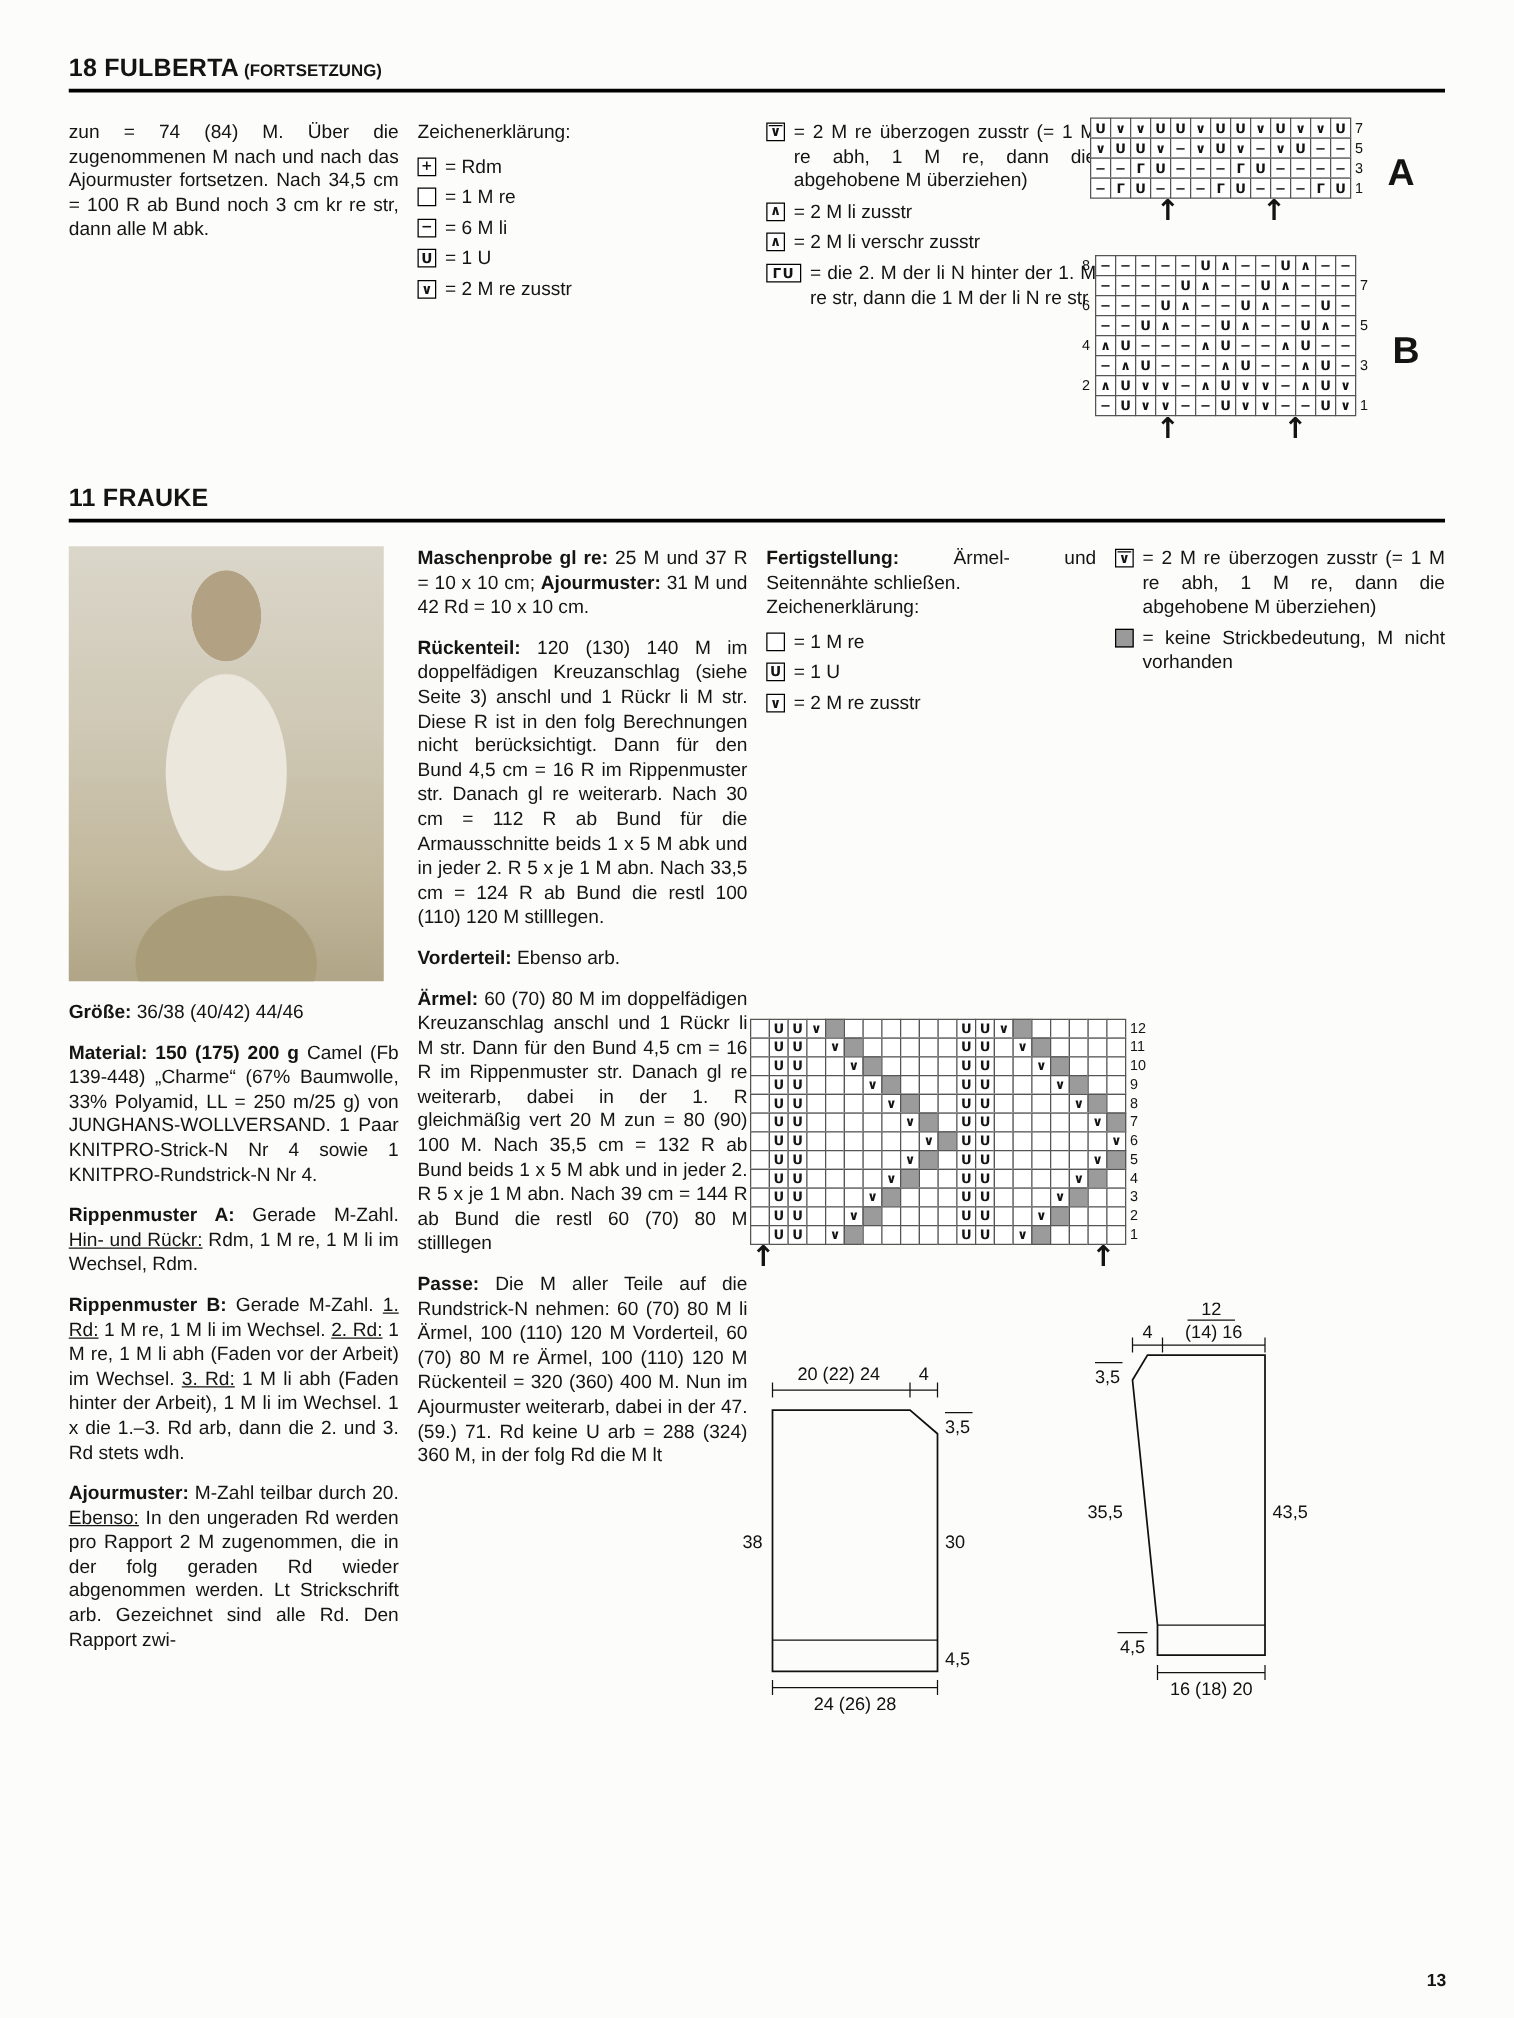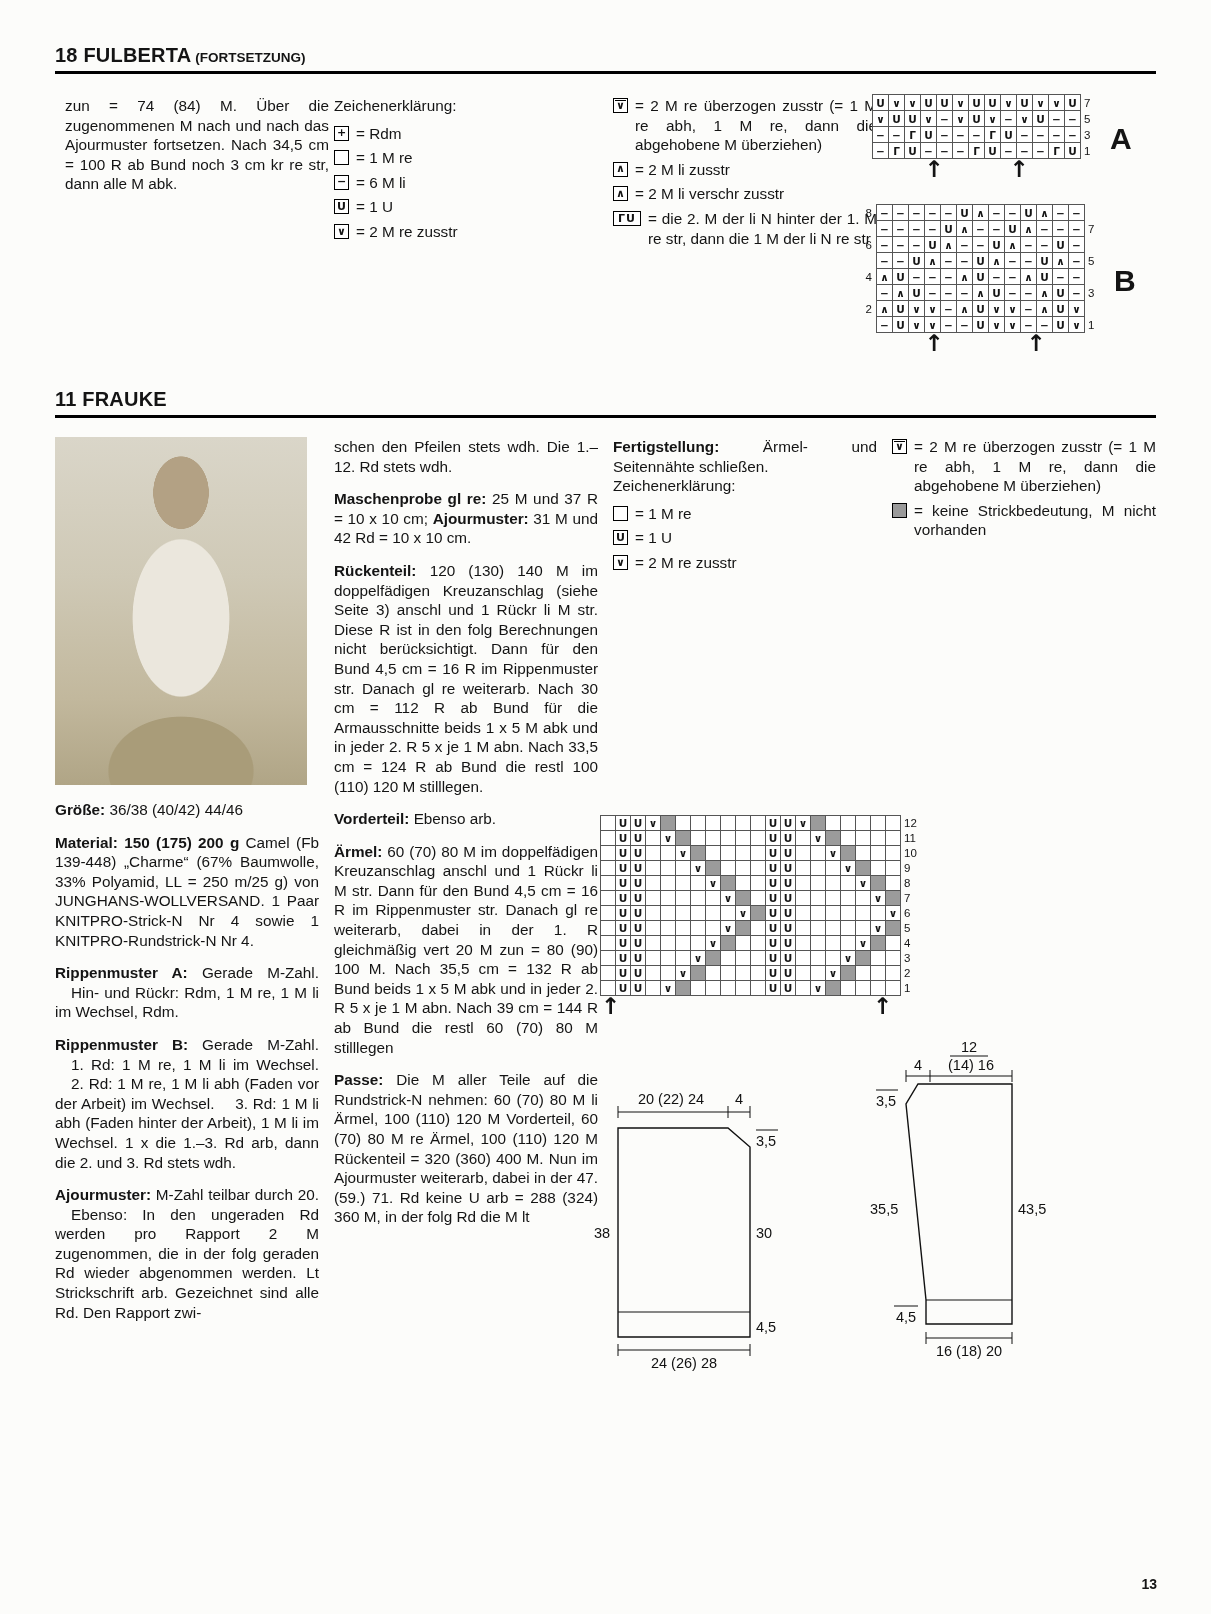--- a/index.html
+++ b/index.html
@@ -8,21 +8,21 @@
     background:#fcfcfa;color:#141414;
     font-family:"Liberation Sans",sans-serif;
   }
   .section-header{position:absolute;left:55px;width:1101px;border-bottom:3px solid #000;padding-bottom:4px;}
   .h-big{font-size:20px;font-weight:bold;letter-spacing:.2px;}
   .h-small{font-size:13.5px;font-weight:bold;margin-left:4px;}
   .col{position:absolute;width:264px;font-size:15.3px;line-height:19.6px;text-align:justify;}
   .para{margin:0 0 13px 0;}
   .para:last-child{margin-bottom:0;}
   .b{font-weight:bold;}
-  .u{margin-left:16px;}
+  .u{text-decoration:underline;}
   .legend-title{font-weight:normal;margin:0 0 8px 0;}
   .legend-row{display:flex;align-items:flex-start;margin-bottom:5px;}
   .legend-text{flex:1;}
   .sym{position:relative;flex:none;width:15px;height:15px;border:1.4px solid #000;display:flex;align-items:center;justify-content:center;
        font-size:11px;font-weight:bold;margin:2px 7px 0 0;box-sizing:border-box;background:#fff;
        font-family:"DejaVu Sans",sans-serif;}
   .sym.wide{width:28px;letter-spacing:1px;}
   .sym.gray{background:#9a9a9a;}
   .sym.over::after{content:"";position:absolute;left:1px;right:1px;top:1px;border-top:1.6px solid #000;}
   .sym.slant{font-style:italic;}
@@ -52,21 +52,21 @@
   .schematic .mline{fill:none;stroke:#111;stroke-width:1;}
   .page-number{position:absolute;right:54px;top:1576px;font-size:14px;font-weight:bold;}
 </style>
 </head>
 <body>
 
 <div class="section-header" style="top:44px">
   <span class="h-big">18 FULBERTA</span><span class="h-small">(FORTSETZUNG)</span>
 </div>
 
-<div class="col" style="left:65px;top:96px">
+<div class="col" style="left:55px;top:96px">
     <p class="para"><span>zun = 74 (84) M. Über die zugenommenen M nach und nach das Ajourmuster fortsetzen. Nach 34,5 cm = 100 R ab Bund noch 3 cm kr re str, dann alle M abk.</span></p>
   </div>
 
 <div class="col" style="left:334px;top:96px">
   <p class="para legend-title">Zeichenerklärung:</p>
   <div>
       <div class="legend-row">
         <span class="sym">+</span>
         <span class="legend-text">= Rdm</span>
       </div>
@@ -338,21 +338,20 @@
 
 <div class="col" style="left:55px;top:800px">
     <p class="para"><span class="b">Größe: </span><span>36/38 (40/42) 44/46</span></p>
     <p class="para"><span class="b">Material: 150 (175) 200 g </span><span>Camel (Fb 139-448) „Charme“ (67% Baumwolle, 33% Polyamid, LL = 250 m/25 g) von JUNGHANS-WOLLVERSAND. 1 Paar KNITPRO-Strick-N Nr 4 sowie 1 KNITPRO-Rundstrick-N Nr 4.</span></p>
     <p class="para"><span class="b">Rippenmuster A: </span><span>Gerade M-Zahl. </span><span class="u">Hin- und Rückr:</span><span> Rdm, 1 M re, 1 M li im Wechsel, Rdm.</span></p>
     <p class="para"><span class="b">Rippenmuster B: </span><span>Gerade M-Zahl. </span><span class="u">1. Rd:</span><span> 1 M re, 1 M li im Wechsel. </span><span class="u">2. Rd:</span><span> 1 M re, 1 M li abh (Faden vor der Arbeit) im Wechsel. </span><span class="u">3. Rd:</span><span> 1 M li abh (Faden hinter der Arbeit), 1 M li im Wechsel. 1 x die 1.–3. Rd arb, dann die 2. und 3. Rd stets wdh.</span></p>
     <p class="para"><span class="b">Ajourmuster: </span><span>M-Zahl teilbar durch 20. </span><span class="u">Ebenso:</span><span> In den ungeraden Rd werden pro Rapport 2 M zugenommen, die in der folg geraden Rd wieder abgenommen werden. Lt Strickschrift arb. Gezeichnet sind alle Rd. Den Rapport zwi-</span></p>
   </div>
 
 <div class="col" style="left:334px;top:437px">
-    <p class="para"><span>schen den Pfeilen stets wdh. Die 1.–12. Rd stets wdh.</span></p>
     <p class="para"><span class="b">Maschenprobe gl re: </span><span>25 M und 37 R = 10 x 10 cm; </span><span class="b">Ajourmuster: </span><span>31 M und 42 Rd = 10 x 10 cm.</span></p>
     <p class="para"><span class="b">Rückenteil: </span><span>120 (130) 140 M im doppelfädigen Kreuzanschlag (siehe Seite 3) anschl und 1 Rückr li M str. Diese R ist in den folg Berechnungen nicht berücksichtigt. Dann für den Bund 4,5 cm = 16 R im Rippenmuster str. Danach gl re weiterarb. Nach 30 cm = 112 R ab Bund für die Armausschnitte beids 1 x 5 M abk und in jeder 2. R 5 x je 1 M abn. Nach 33,5 cm = 124 R ab Bund die restl 100 (110) 120 M stilllegen.</span></p>
     <p class="para"><span class="b">Vorderteil: </span><span>Ebenso arb.</span></p>
     <p class="para"><span class="b">Ärmel: </span><span>60 (70) 80 M im doppelfädigen Kreuzanschlag anschl und 1 Rückr li M str. Dann für den Bund 4,5 cm = 16 R im Rippenmuster str. Danach gl re weiterarb, dabei in der 1. R gleichmäßig vert 20 M zun = 80 (90) 100 M. Nach 35,5 cm = 132 R ab Bund beids 1 x 5 M abk und in jeder 2. R 5 x je 1 M abn. Nach 39 cm = 144 R ab Bund die restl 60 (70) 80 M stilllegen</span></p>
     <p class="para"><span class="b">Passe: </span><span>Die M aller Teile auf die Rundstrick-N nehmen: 60 (70) 80 M li Ärmel, 100 (110) 120 M Vorderteil, 60 (70) 80 M re Ärmel, 100 (110) 120 M Rückenteil = 320 (360) 400 M. Nun im Ajourmuster weiterarb, dabei in der 47. (59.) 71. Rd keine U arb = 288 (324) 360 M, in der folg Rd die M lt</span></p>
   </div>
 
 <div class="col" style="left:613px;top:437px">
   <div>
       <p class="para"><span class="b">Fertigstellung: </span><span>Ärmel- und Seitennähte schließen.</span></p>

